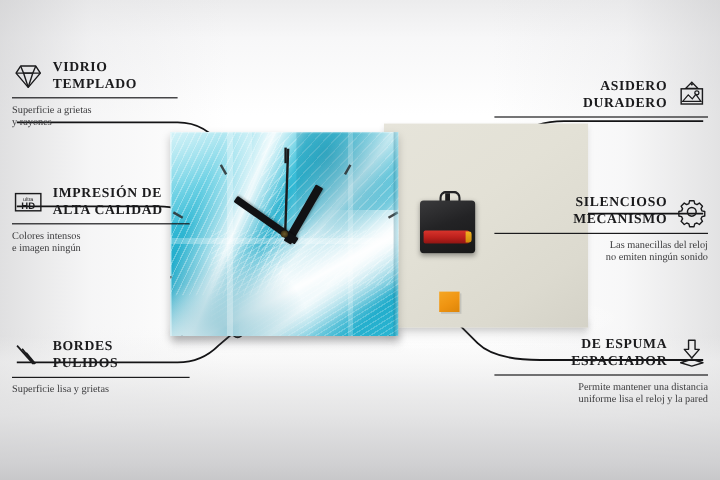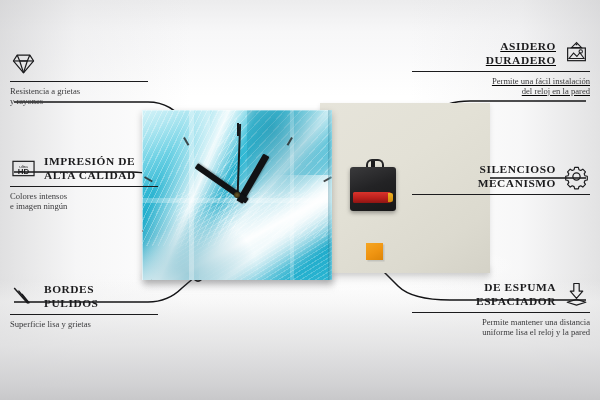--- a/index.html
+++ b/index.html
@@ -230,23 +230,27 @@
     <div class="f-head">
       <svg class="f-ico" viewBox="0 0 32 32">
         <g fill="none" stroke="#1b1b1d" stroke-width="1.4" stroke-linejoin="round">
           <path d="M4 13 L16 27 L28 13 L23.5 6 L8.5 6 Z"></path>
           <path d="M4 13 H28"></path>
             <path d="M8.5 6 L11.5 13 L16 27"></path>
           <path d="M23.5 6 L20.5 13 L16 27"></path>
             <path d="M11.5 13 H20.5"></path>
         </g>
       </svg>
+      <div>
+        <div class="f-title">VIDRIO</div>
+        <div class="f-title">TEMPLADO</div>
+      </div>
     </div>
     <div class="f-rule" style="width:138px"></div>
-    <div class="f-desc" style="white-space:pre-line">Resistencia a grietas
+    <div class="f-desc" style="white-space:pre-line">Superficie a grietas
 y rayones</div>
   </div>
 
   <div class="feat left" style="top:155px;">
     <div class="f-head">
       <svg class="f-ico" viewBox="0 0 32 32">
         <rect x="3.5" y="7.5" width="25" height="17" fill="none" stroke="#1b1b1d" stroke-width="1.4"></rect>
         <text x="16" y="15" font-family="Liberation Sans, sans-serif" font-size="5.2" text-anchor="middle" fill="#1b1b1d">ultra</text>
         <text x="16" y="22.6" font-family="Liberation Sans, sans-serif" font-size="9.4" font-weight="bold" text-anchor="middle" fill="#1b1b1d">HD</text>
       </svg>
@@ -271,51 +275,51 @@
       </svg>
       <div>
         <div class="f-title">BORDES</div>
         <div class="f-title">PULIDOS</div>
       </div>
     </div>
     <div class="f-rule" style="width:148px"></div>
     <div class="f-desc" style="white-space:pre-line">Superficie lisa y grietas</div>
   </div>
 
-  <div class="feat right" style="top:40px;text-decoration:underline;">
+  <div class="feat right" style="top:66px;">
     <div class="f-head">
       <svg class="f-ico" viewBox="0 0 32 32">
         <path d="M16 3 L10 9 H22 Z" fill="none" stroke="#1b1b1d" stroke-width="1.3"></path>
         <circle cx="16" cy="5.2" r="1.1" fill="#1b1b1d"></circle>
         <rect x="5.5" y="9.5" width="21" height="15" fill="none" stroke="#1b1b1d" stroke-width="1.4"></rect>
         <path d="M7 22 L12.5 15.5 L16.5 19.5 L20 15 L25 22 Z" fill="none" stroke="#1b1b1d" stroke-width="1.2"></path>
         <circle cx="21" cy="13.5" r="2" fill="none" stroke="#1b1b1d" stroke-width="1.2"></circle>
       </svg>
       <div>
         <div class="f-title">ASIDERO</div>
         <div class="f-title">DURADERO</div>
       </div>
     </div>
     <div class="f-rule" style="width:178px;margin-left:10px"></div>
-    <div class="f-desc" style="white-space:pre-line">Permite una fácil instalación
-del reloj en la pared</div>
   </div>
 
   <div class="feat right" style="top:163px;">
     <div class="f-head">
       <svg class="f-ico" viewBox="0 0 32 32">
         <path fill="none" stroke="#1b1b1d" stroke-width="1.5" stroke-linejoin="round" d="M13.6 4.2 h4.8 l.7 3.0 2.4 1.0 2.6-1.6 3.4 3.4 -1.6 2.6 1.0 2.4 3.0 .7 v4.8 l-3.0 .7 -1.0 2.4 1.6 2.6 -3.4 3.4 -2.6-1.6 -2.4 1.0 -.7 3.0 h-4.8 l-.7-3.0 -2.4-1.0 -2.6 1.6 -3.4-3.4 1.6-2.6 -1.0-2.4 -3.0-.7 v-4.8 l3.0-.7 1.0-2.4 -1.6-2.6 3.4-3.4 2.6 1.6 2.4-1.0 Z" transform="scale(0.92) translate(1.4,1.4)"></path>
         <circle cx="16" cy="16" r="4.3" fill="none" stroke="#1b1b1d" stroke-width="1.5"></circle>
       </svg>
       <div>
         <div class="f-title">SILENCIOSO</div>
         <div class="f-title">MECANISMO</div>
       </div>
     </div>
     <div class="f-rule" style="width:178px;margin-left:10px"></div>
+    <div class="f-desc" style="white-space:pre-line">Las manecillas del reloj
+no emiten ningún sonido</div>
   </div>
 
   <div class="feat right" style="top:281px;">
     <div class="f-head">
       <svg class="f-ico" viewBox="0 0 32 32">
         <path d="M12.8 3 h6.4 v9 h4.2 L16 20.5 L8.6 12 h4.2 Z" fill="none" stroke="#1b1b1d" stroke-width="1.4" stroke-linejoin="round"></path>
         <path d="M16 21.8 L27 25.2 L16 28.6 L5 25.2 Z" fill="none" stroke="#1b1b1d" stroke-width="1.4" stroke-linejoin="round"></path>
       </svg>
       <div>
         <div class="f-title">DE ESPUMA</div>

